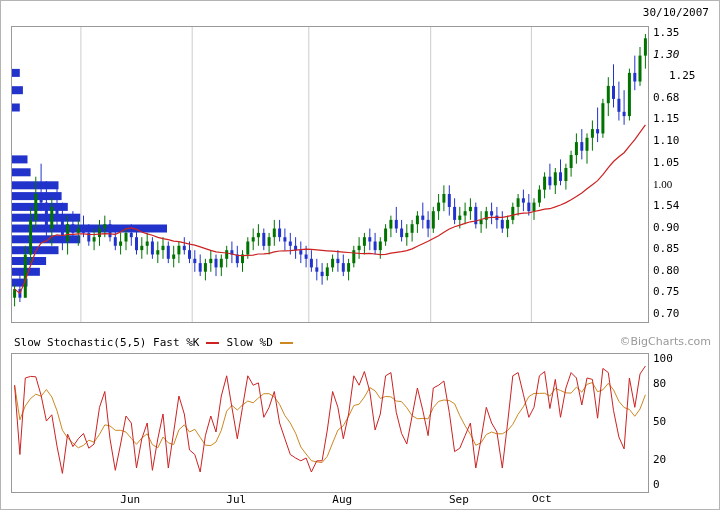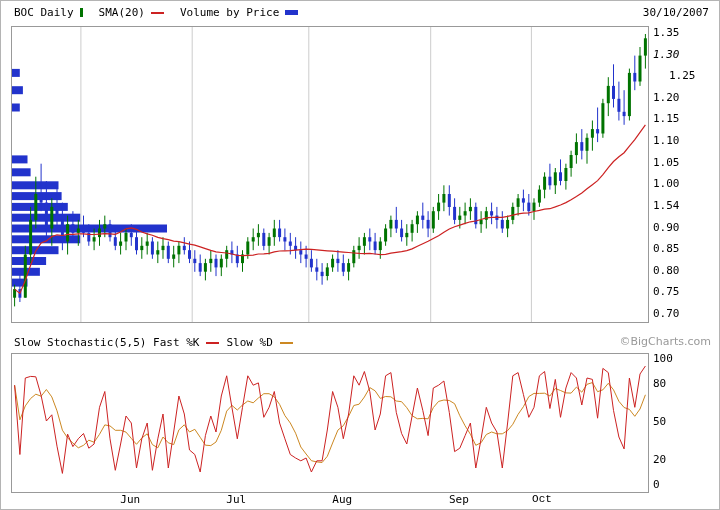--- a/index.html
+++ b/index.html
@@ -24,34 +24,20 @@
   .stoch-legend{position:absolute;left:13px;top:335px;display:flex;align-items:center;gap:7px;
                 font-size:11px;color:#000;}
   .watermark{position:absolute;right:8px;top:334px;font-size:11px;color:#999;
              font-family:"DejaVu Sans",sans-serif;}
 </style>
 </head>
 <body>
 
 <div class="page">
 
-  <div class="top-legend">
-    <span class="leg-item">
-      <span>BOC Daily</span>
-      <span class="swatch candle-swatch" style="background: rgb(0, 115, 0);"></span>
-    </span>
-    <span class="leg-item">
-      <span>SMA(20)</span>
-      <span class="swatch sma-swatch" style="background: rgb(204, 34, 34);"></span>
-    </span>
-    <span class="leg-item">
-      <span>Volume by Price</span>
-      <span class="swatch vbp-swatch" style="background: rgb(34, 51, 204);"></span>
-    </span>
-  </div>
 
   <div class="date-label">30/10/2007</div>
 
   <div class="main-panel">
     <svg id="main-svg" width="636" height="295">
         <line x1="68.9" y1="0" x2="68.9" y2="295" stroke="#cccccc" stroke-width="1"></line>
         <line x1="180.2" y1="0" x2="180.2" y2="295" stroke="#cccccc" stroke-width="1"></line>
         <line x1="296.8" y1="0" x2="296.8" y2="295" stroke="#cccccc" stroke-width="1"></line>
         <line x1="418.7" y1="0" x2="418.7" y2="295" stroke="#cccccc" stroke-width="1"></line>
         <line x1="519.4" y1="0" x2="519.4" y2="295" stroke="#cccccc" stroke-width="1"></line>
@@ -310,25 +296,25 @@
         <rect x="626.5" y="28.6" width="3" height="25.9" fill="#007300"></rect>
         <line x1="633.4" y1="7.0" x2="633.4" y2="41.6" stroke="#007300" stroke-width="1"></line>
         <rect x="631.9" y="11.3" width="3" height="17.3" fill="#007300"></rect>
         <path d="M2.6 262.1 L7.9 266.4 L13.3 253.4 L18.6 238.3 L23.8 224.0 L29.1 215.9 L34.4 213.9 L39.8 209.6 L45.0 207.8 L50.4 208.5 L55.6 207.4 L60.9 207.3 L66.3 206.9 L71.5 206.8 L76.8 207.3 L82.1 207.5 L87.5 207.1 L92.8 206.6 L98.0 206.8 L103.3 207.4 L108.6 205.0 L114.0 201.8 L119.3 200.9 L124.5 202.4 L129.8 205.0 L135.2 206.9 L140.4 208.2 L145.8 210.4 L151.0 211.7 L156.3 212.6 L161.7 214.1 L166.9 214.7 L172.3 215.8 L177.5 217.1 L182.8 218.2 L188.2 219.9 L193.4 221.6 L198.8 223.4 L204.0 224.9 L209.3 225.5 L214.7 226.0 L219.9 227.0 L225.3 228.3 L230.5 228.6 L235.8 228.3 L241.2 228.1 L246.4 227.0 L251.8 226.8 L257.1 226.4 L262.3 224.9 L267.6 224.0 L272.9 223.8 L278.3 223.6 L283.6 223.2 L288.8 222.7 L294.1 222.1 L299.4 222.3 L304.8 222.9 L310.1 223.4 L315.3 223.8 L320.6 224.2 L325.9 224.7 L331.3 225.1 L336.6 225.5 L341.8 226.0 L347.1 226.4 L352.4 226.6 L357.8 226.4 L363.1 227.0 L368.3 227.7 L373.6 227.3 L378.9 226.2 L384.3 225.3 L389.6 224.7 L394.8 223.6 L400.1 221.9 L405.4 219.3 L410.8 216.7 L416.1 214.3 L421.3 211.5 L426.6 208.7 L431.9 205.2 L437.3 202.0 L442.6 199.8 L447.8 198.1 L453.1 196.4 L458.4 194.8 L463.8 194.0 L469.1 192.5 L474.3 190.9 L479.6 190.3 L484.9 190.3 L490.3 190.3 L495.6 189.4 L500.8 188.1 L506.1 186.8 L511.4 186.2 L516.8 185.8 L522.0 184.5 L527.4 183.4 L532.6 182.1 L537.9 181.7 L543.3 179.9 L548.5 178.0 L553.9 175.6 L559.1 172.8 L564.4 169.5 L569.8 165.9 L575.0 161.8 L580.4 157.7 L585.6 153.6 L590.9 147.7 L596.3 140.6 L601.5 134.5 L606.9 129.8 L612.1 125.7 L617.4 119.2 L622.8 112.7 L628.0 105.3 L633.4 97.8 " fill="none" stroke="#cc2222" stroke-width="1.2"></path>
       </svg>
   </div>
   <div id="price-axis">
       <div class="ytick" style="top: 26px;">1.35</div>
       <div class="ytick" style="top: 47.6154px; font-style: italic;">1.30</div>
       <div class="ytick" style="top: 69.2308px; margin-left: 16px;">1.25</div>
-      <div class="ytick" style="top: 90.8462px;">1.20</div>
+      <div class="ytick" style="top: 90.8462px;">0.68</div>
       <div class="ytick" style="top: 112.462px;">1.15</div>
       <div class="ytick" style="top: 134.077px;">1.10</div>
       <div class="ytick" style="top: 155.692px;">1.05</div>
-      <div class="ytick" style="top: 177.308px;">1.00</div>
+      <div class="ytick" style="top: 177.308px; font-family: Liberation Serif, serif;">1.00</div>
       <div class="ytick" style="top: 198.923px;">1.54</div>
       <div class="ytick" style="top: 220.538px;">0.90</div>
       <div class="ytick" style="top: 242.154px;">0.85</div>
       <div class="ytick" style="top: 263.769px;">0.80</div>
       <div class="ytick" style="top: 285.385px;">0.75</div>
       <div class="ytick" style="top: 307px;">0.70</div>
     </div>
 
   <div class="stoch-legend">
     <span>Slow Stochastic(5,5) Fast %K</span>

